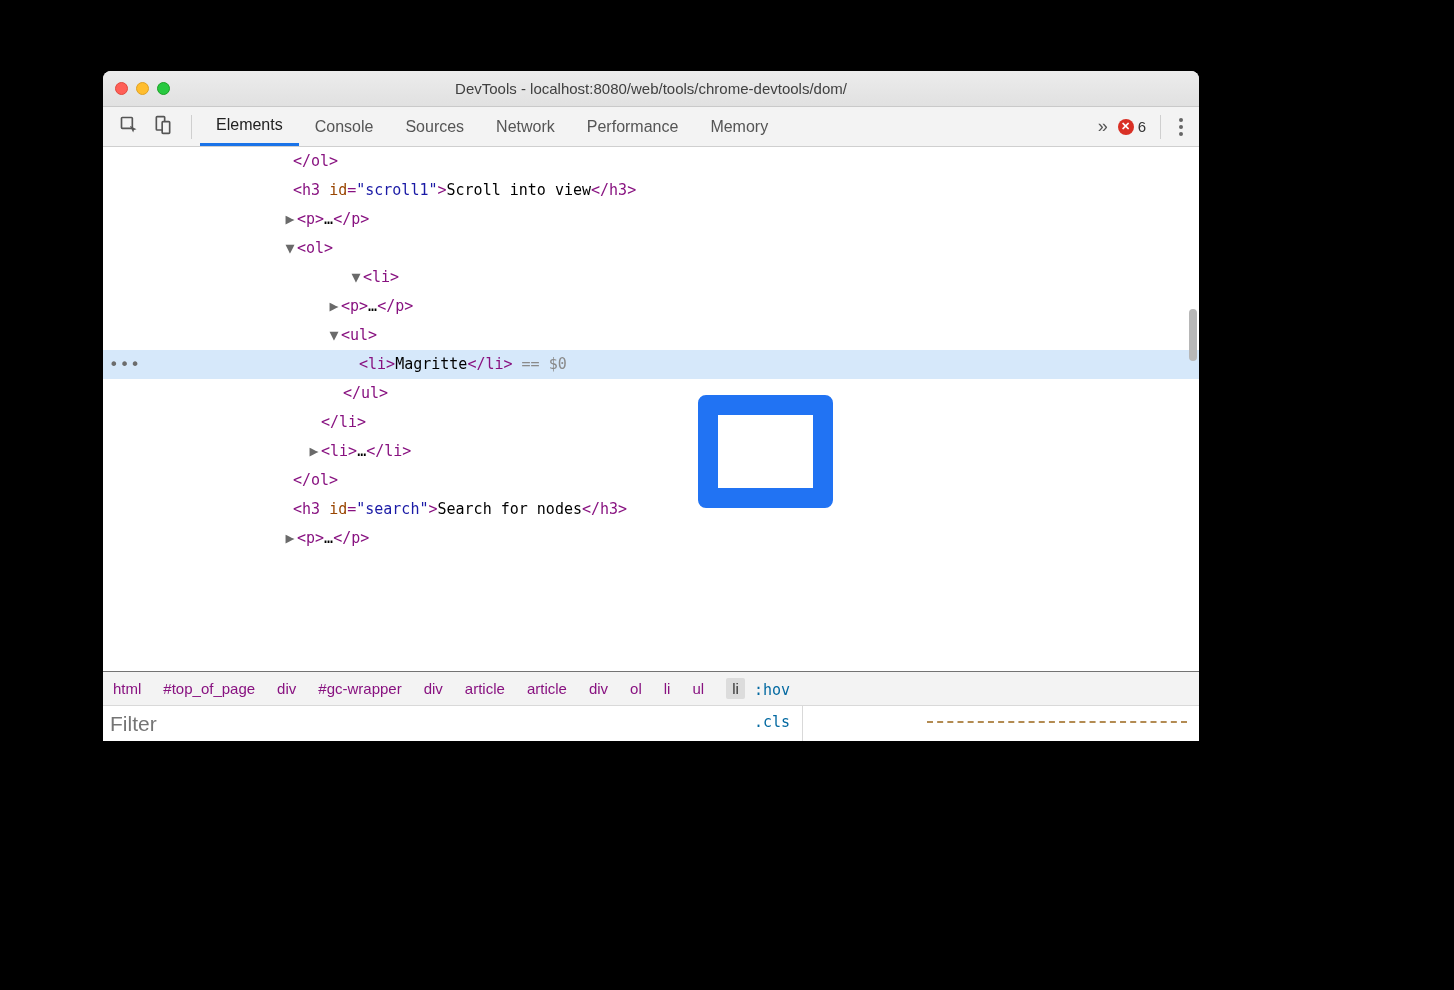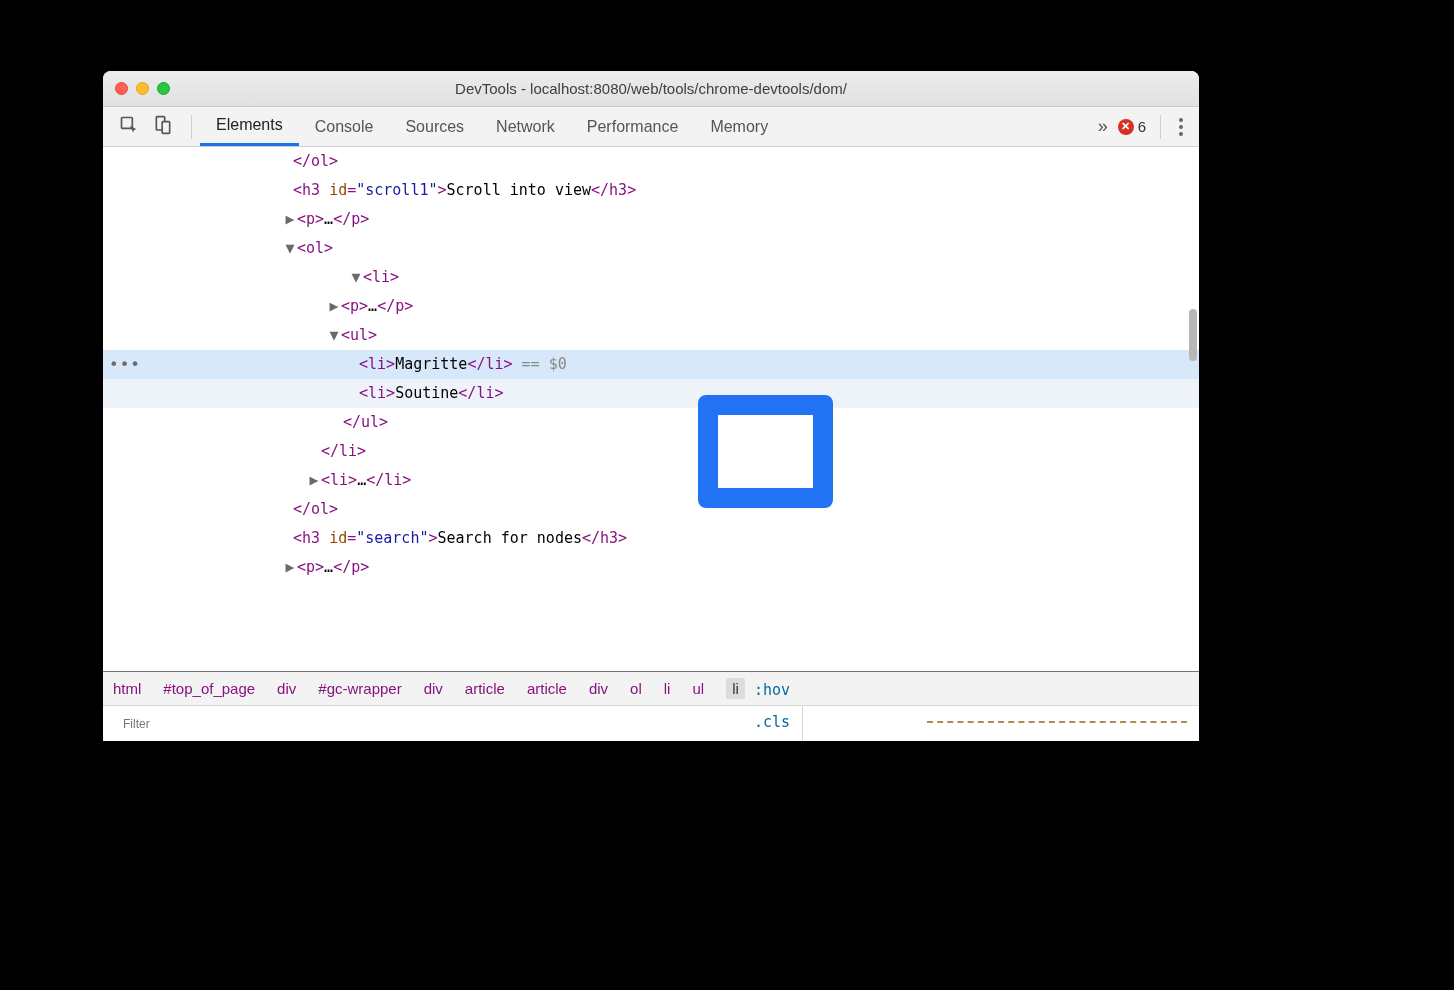--- a/index.html
+++ b/index.html
@@ -105,21 +105,21 @@
   
   .subtabs {
     height:38px; border-top:1px solid #d9d9d9; background:#f3f3f3;
     display:flex; align-items:center; font-size:16px; color:#555;
   }
   .subtab { padding:0 16px; height:100%; display:flex; align-items:center; cursor:pointer;}
   .subtab.active { color:#222; border-bottom:3px solid #1a73e8;}
   
   .filter-row { height:36px; border-top:1px solid #d9d9d9; display:flex; align-items:center; background:#fff;}
   .filter-left { flex:0 0 700px; height:100%; display:flex; align-items:center; border-right:1px solid #d9d9d9;}
-  .filter-input { border:none; outline:none; height:100%; padding:0 20px; font-size:12px; color:#333; background:transparent; width:380px;}
+  .filter-input { border:none; outline:none; height:100%; padding:0 7px; font-size:21px; color:#333; background:transparent; width:380px;}
   .filter-left .tools { margin-left:auto; display:flex; gap:14px; padding-right:12px; color:#0369a1; font-size:15px; align-items:center; font-family: Menlo, monospace; flex-direction: column;}
   .plus { font-size:18px; }
   .dashed { margin-left:auto; margin-right:12px; width:260px; height:6px; border:2px dashed #b38b52; border-bottom:none; border-left:none; border-right:none;}
   svg.ico { width:20px; height:20px; }
 </style>
 </head>
 <body>
 
 <div class="window">
 
@@ -174,21 +174,20 @@
   <div class="dom-pane">
     <div class="dom-scroller" id="dom-scroller">
         <div class="dom-line" style="position: relative;"><span style="display:inline-block;width:190px"></span><span class="tag">&lt;/ol&gt;</span></div>
         <div class="dom-line" style="position: relative;"><span style="display:inline-block;width:190px"></span><span class="tag">&lt;h3 </span><span class="attr">id</span><span class="tag">=</span><span class="attrv">"scroll1"</span><span class="tag">&gt;</span><span class="txt">Scroll into view</span><span class="tag">&lt;/h3&gt;</span></div>
         <div class="dom-line" style="position: relative;"><span style="display:inline-block;width:180px"></span><span class="caret">▶</span><span class="tag">&lt;p&gt;</span><span class="txt">…</span><span class="tag">&lt;/p&gt;</span></div>
         <div class="dom-line" style="position: relative;"><span style="display:inline-block;width:180px"></span><span class="caret">▼</span><span class="tag">&lt;ol&gt;</span></div>
         <div class="dom-line" style="position: relative; padding-left: 42px;"><span style="display:inline-block;width:204px"></span><span class="caret">▼</span><span class="tag">&lt;li&gt;</span></div>
         <div class="dom-line" style="position: relative;"><span style="display:inline-block;width:224px"></span><span class="caret">▶</span><span class="tag">&lt;p&gt;</span><span class="txt">…</span><span class="tag">&lt;/p&gt;</span></div>
         <div class="dom-line" style="position: relative;"><span style="display:inline-block;width:224px"></span><span class="caret">▼</span><span class="tag">&lt;ul&gt;</span></div>
         <div class="dom-line selected" style="position: relative;"><span class="sel-dots">•••</span><span style="display:inline-block;width:256px"></span><span class="tag">&lt;li&gt;</span><span class="txt">Magritte</span><span class="tag">&lt;/li&gt;</span><span class="grey"> == $0</span></div>
-        <div class="dom-line hover" style="position: relative;"><span style="display:inline-block;width:256px"></span><span class="tag">&lt;li&gt;</span><span class="txt">Soutine</span><span class="tag">&lt;/li&gt;</span></div>
         <div class="dom-line" style="position: relative;"><span style="display:inline-block;width:240px"></span><span class="tag">&lt;/ul&gt;</span></div>
         <div class="dom-line" style="position: relative;"><span style="display:inline-block;width:218px"></span><span class="tag">&lt;/li&gt;</span></div>
         <div class="dom-line" style="position: relative;"><span style="display:inline-block;width:204px"></span><span class="caret">▶</span><span class="tag">&lt;li&gt;</span><span class="txt">…</span><span class="tag">&lt;/li&gt;</span></div>
         <div class="dom-line" style="position: relative;"><span style="display:inline-block;width:190px"></span><span class="tag">&lt;/ol&gt;</span></div>
         <div class="dom-line" style="position: relative;"><span style="display:inline-block;width:190px"></span><span class="tag">&lt;h3 </span><span class="attr">id</span><span class="tag">=</span><span class="attrv">"search"</span><span class="tag">&gt;</span><span class="txt">Search for nodes</span><span class="tag">&lt;/h3&gt;</span></div>
         <div class="dom-line" style="position: relative;"><span style="display:inline-block;width:180px"></span><span class="caret">▶</span><span class="tag">&lt;p&gt;</span><span class="txt">…</span><span class="tag">&lt;/p&gt;</span></div>
       </div>
     <div class="blue-square"></div>
     <div class="fake-scrollbar"></div>
   </div>

